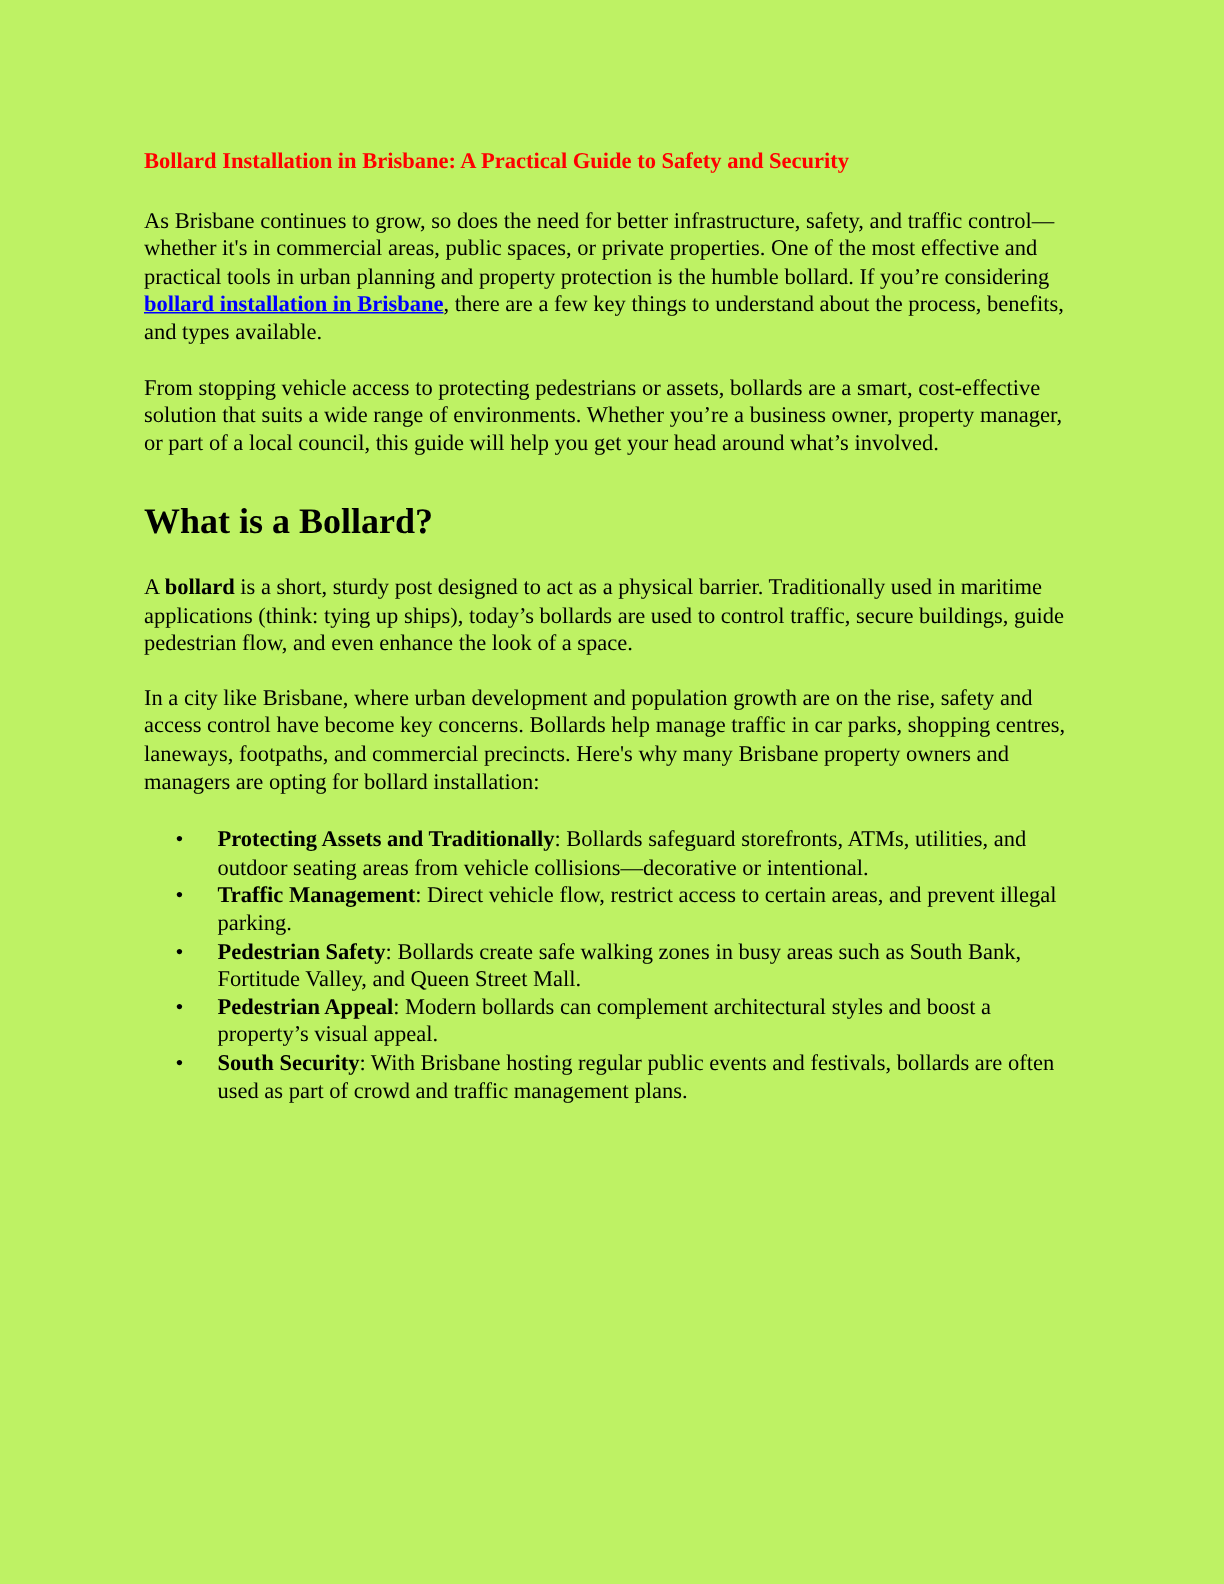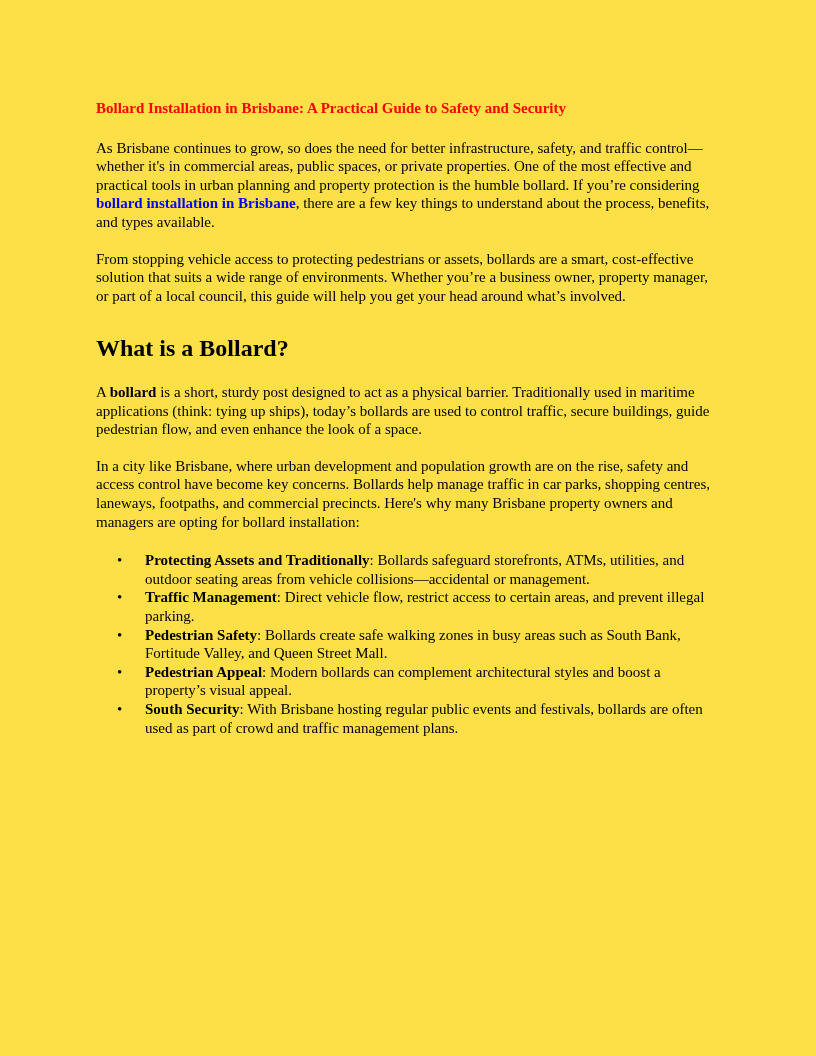--- a/index.html
+++ b/index.html
@@ -5,21 +5,21 @@
   html, body {
     margin: 0;
     padding: 0;
     background: #ffffff;
   }
   .page {
     position: relative;
     width: 816px;
     height: 1056px;
     margin: 0 auto;
-    background: #fde047;
+    background: #bef264;
     box-sizing: border-box;
     padding: 99px 96px 0 96px;
     font-family: "Liberation Serif", "DejaVu Serif", serif;
     font-size: 15px;
     line-height: 1.24;
     color: #000000;
     overflow: hidden;
   }
   .doc-title {
     font-size: 15px;
@@ -32,20 +32,21 @@
   }
   h2.section-heading {
     font-size: 24px;
     font-weight: bold;
     color: #000000;
     margin: 29px 0 19px 0;
   }
   a.doc-link {
     color: #0000ff;
     font-weight: bold;
+    text-decoration: underline;
     cursor: pointer;
   }
   .bold-run {
     font-weight: bold;
   }
   ul.bullet-list {
     list-style: none;
     margin: 20px 0 18px 0;
     padding: 0 0 0 49px;
   }
@@ -73,20 +74,20 @@
 
   <h2 class="section-heading">What is a Bollard?</h2>
 
   <p class="body-para"><span>A </span><span class="bold-run">bollard</span><span> is a short, sturdy post designed to act as a physical barrier. Traditionally used in maritime applications (think: tying up ships), today’s bollards are used to control traffic, secure buildings, guide pedestrian flow, and even enhance the look of a space.</span></p>
 
 
 
   <p class="body-para">In a city like Brisbane, where urban development and population growth are on the rise, safety and access control have become key concerns. Bollards help manage traffic in car parks, shopping centres, laneways, footpaths, and commercial precincts. Here's why many Brisbane property owners and managers are opting for bollard installation:</p>
 
   <ul class="bullet-list">
-    <li><span class="bullet-marker">•</span><span class="bold-run">Protecting Assets and Traditionally</span><span>: Bollards safeguard storefronts, ATMs, utilities, and outdoor seating areas from vehicle collisions—accidental or management.</span></li>
+    <li><span class="bullet-marker">•</span><span class="bold-run">Protecting Assets and Traditionally</span><span>: Bollards safeguard storefronts, ATMs, utilities, and outdoor seating areas from vehicle collisions—decorative or intentional.</span></li>
     <li><span class="bullet-marker">•</span><span class="bold-run">Traffic Management</span><span>: Direct vehicle flow, restrict access to certain areas, and prevent illegal parking.</span></li>
     <li><span class="bullet-marker">•</span><span class="bold-run">Pedestrian Safety</span><span>: Bollards create safe walking zones in busy areas such as South Bank, Fortitude Valley, and Queen Street Mall.</span></li>
     <li><span class="bullet-marker">•</span><span class="bold-run">Pedestrian Appeal</span><span>: Modern bollards can complement architectural styles and boost a property’s visual appeal.</span></li>
     <li><span class="bullet-marker">•</span><span class="bold-run">South Security</span><span>: With Brisbane hosting regular public events and festivals, bollards are often used as part of crowd and traffic management plans.</span></li>
   </ul>
 
 </div>
 
 </body></html>

